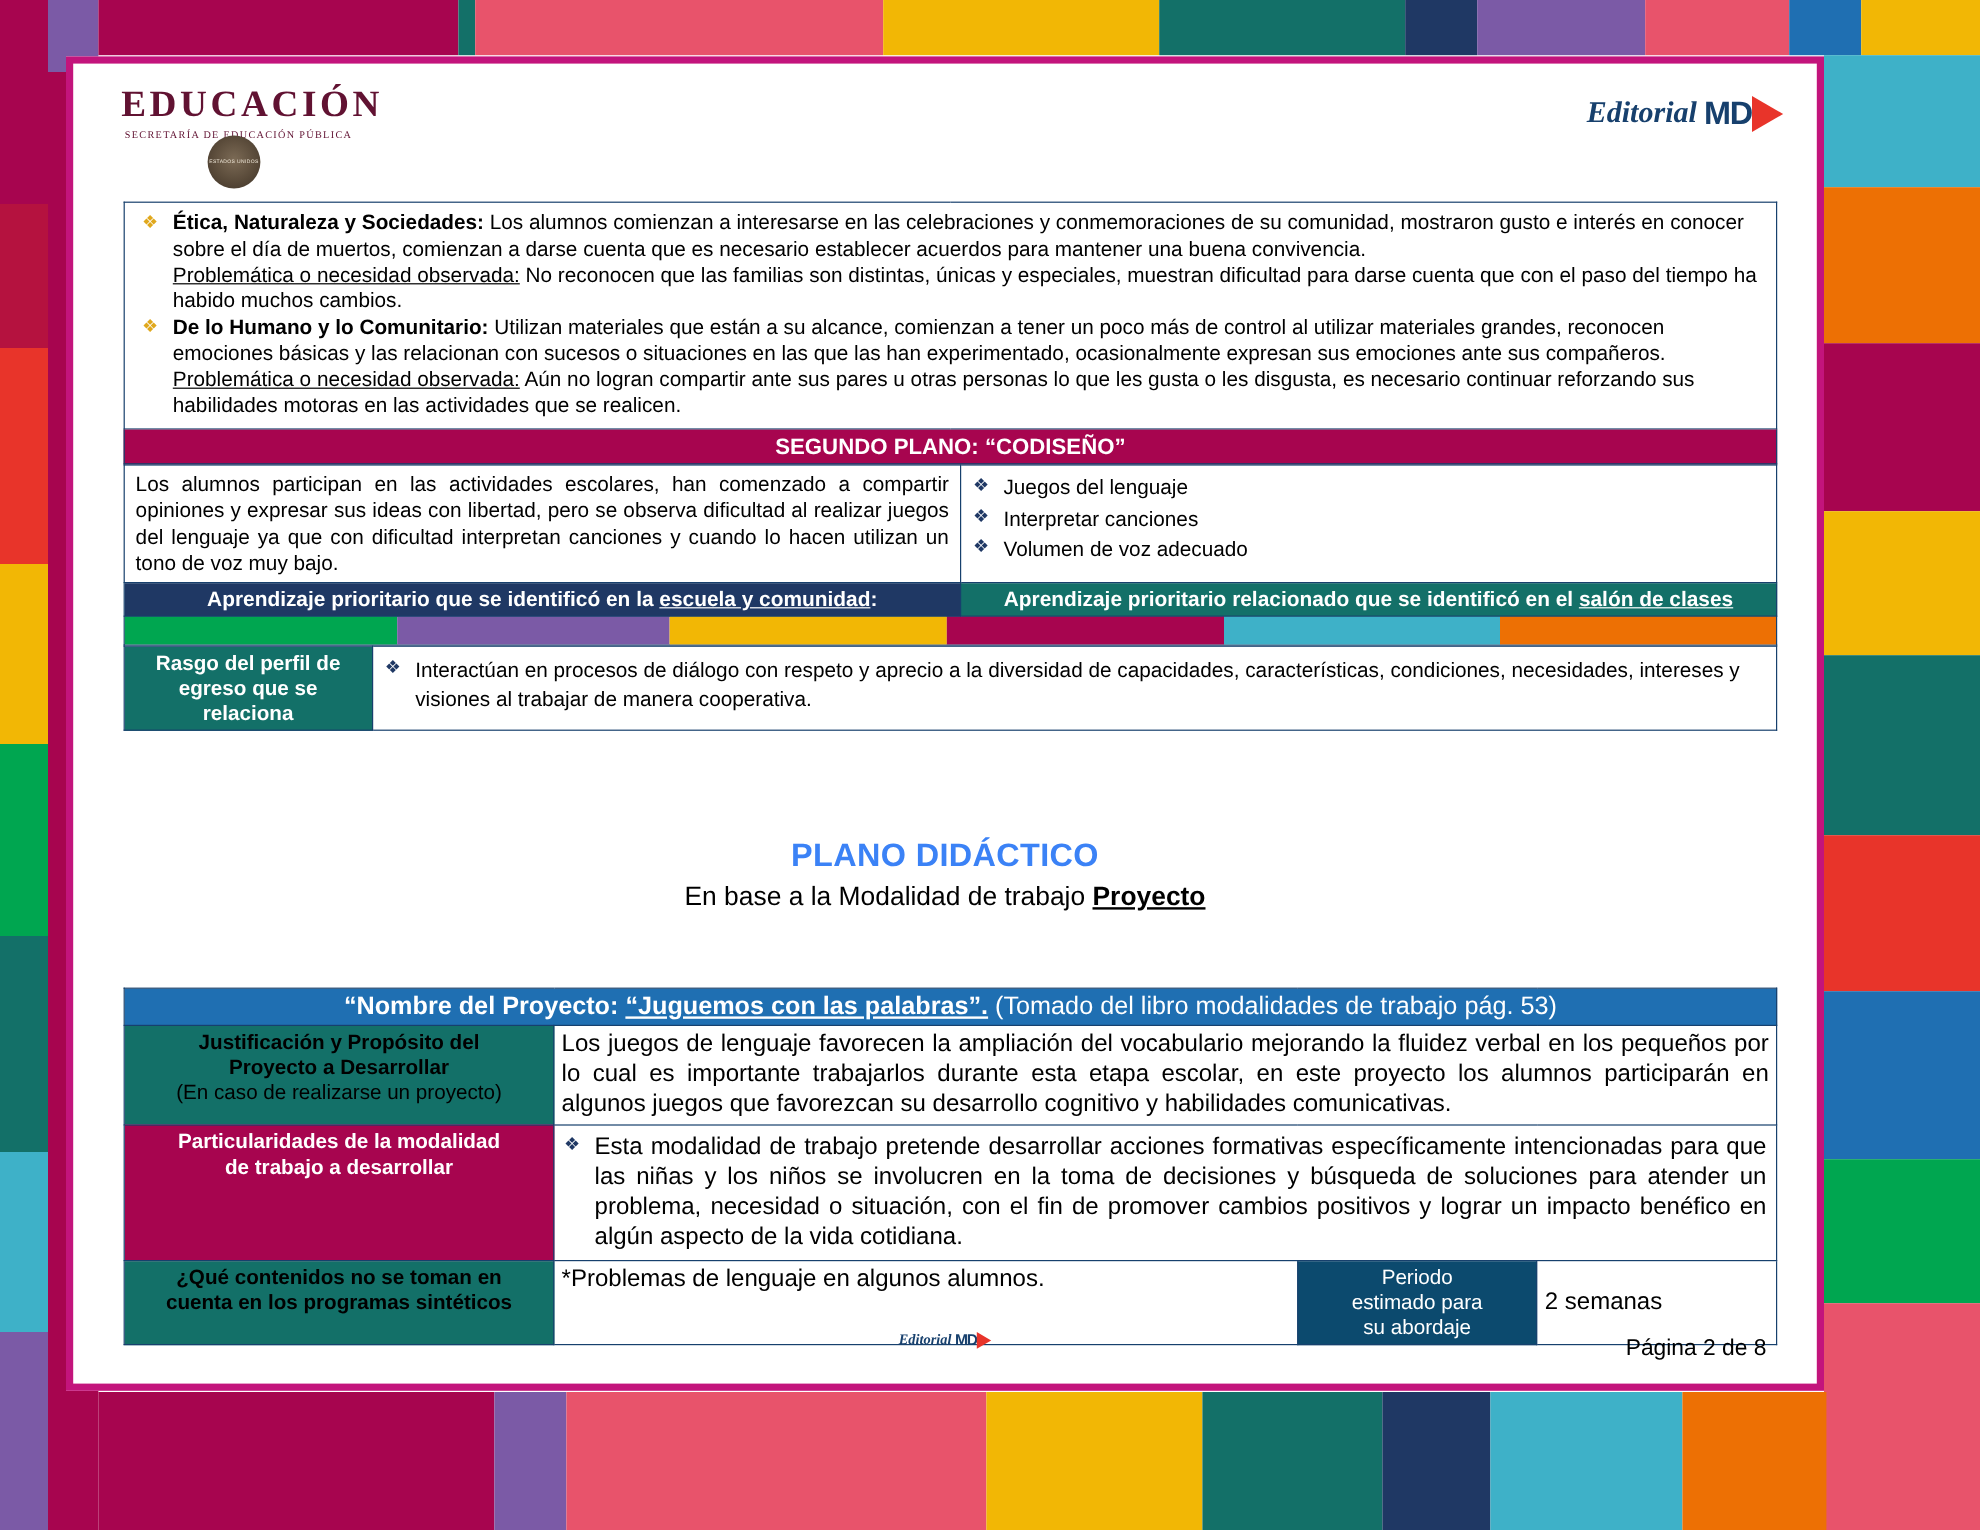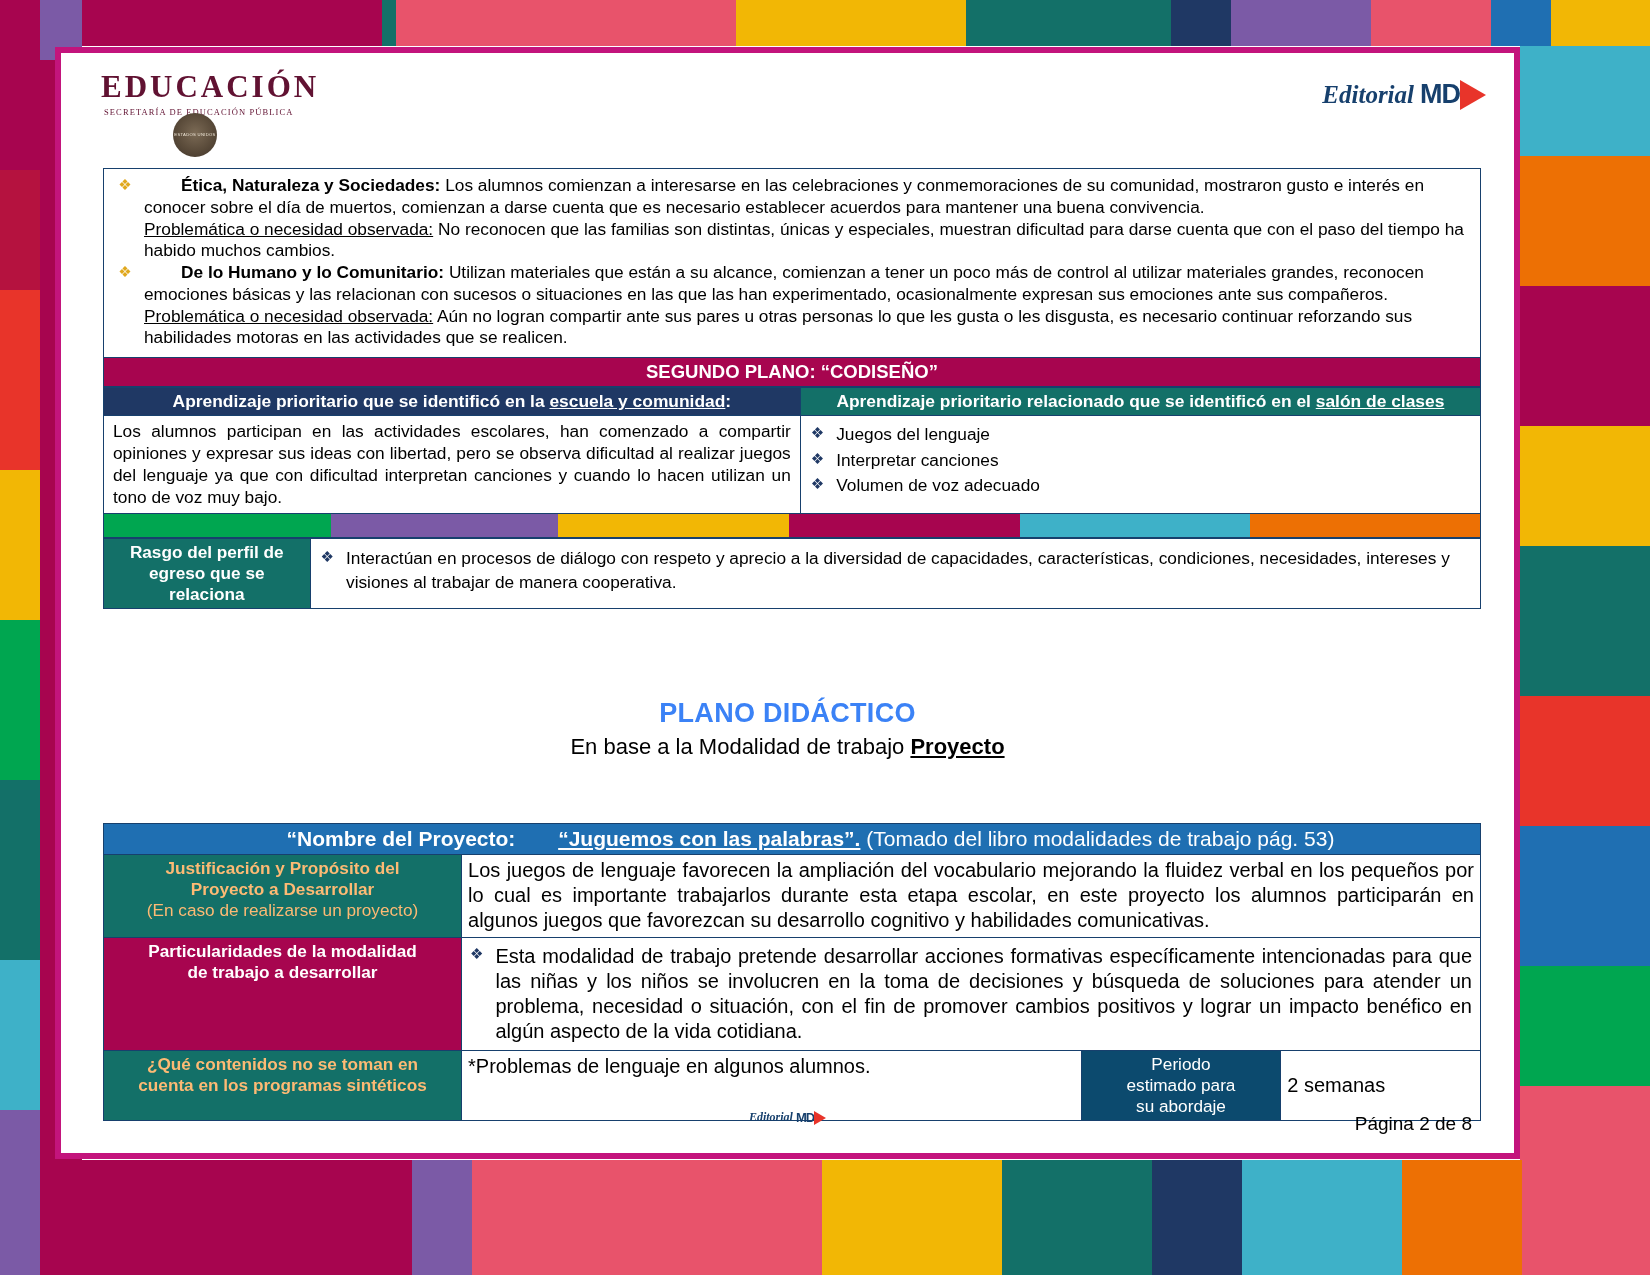--- a/index.html
+++ b/index.html
@@ -95,21 +95,21 @@
   }
   #block1 table { width:100%; }
   #block1 td.content { padding:6px 10px 8px 10px; }
   .bullet-row { display:flex; gap:8px; align-items:flex-start; }
   .bullet-ico { flex:0 0 auto; width:22px; text-align:center; padding-top:1px; }
   .bullet-ico span {
     display:inline-block; font-size:15px; color:#e0a81d;
   }
   .bullet-txt { flex:1 1 auto; }
   .u { text-decoration:underline; }
-  .b { font-weight:bold;margin-left:37px; }
+  .b { font-weight:bold; }
 
   
   .band-pink {
     background:#a7054f; color:#fff; text-align:center;
     font-weight:bold; font-size:18.5px; padding:3px 0;
     border:1px solid #17406d; border-top:none;
   }
 
   
   .h-blue {
@@ -149,21 +149,21 @@
   #titleblock .l3 b { text-decoration:underline; }
 
   
   #block2 { position:absolute; left:42px; top:770px; width:1378px; }
   #block2 table { width:100%; }
   .proj-title {
     background:#1f6fb2; color:#fff; text-align:center;
     font-size:21px; padding:6px 8px;
   }
   .lbl-teal {
-    background:#137068; color:#fdba74; font-weight:bold; font-size:17.2px;
+    background:#137068; color:#000000; font-weight:bold; font-size:17.2px;
     text-align:center; vertical-align:middle;
   }
   .lbl-pink {
     background:#a7054f; color:#fff; font-weight:bold; font-size:17.2px;
     text-align:center; vertical-align:middle;
   }
   .lbl-navy {
     background:#0c4a6e; color:#fff; font-weight:normal; font-size:17.2px;
     text-align:center; vertical-align:middle;
   }
@@ -283,46 +283,46 @@
 
       <div class="band-pink">SEGUNDO PLANO: “CODISEÑO”</div>
 
       <table class="tbl" style="border-top:none;">
         <colgroup>
             <col style="width:50.6%">
             <col style="width:49.4%">
           </colgroup>
         <tbody>
             <tr>
-          <td class="h-blue">
-            <span>Aprendizaje prioritario que se identificó en la </span><span class="u">escuela y comunidad</span><span>:</span>
-          </td>
-          <td class="h-teal">
-            <span>Aprendizaje prioritario relacionado que se identificó en el </span><span class="u">salón de clases</span>
-          </td>
-        </tr>
-        <tr>
           <td class="body-text cell-just" style="padding:5px 9px;">Los alumnos participan en las actividades escolares, han comenzado a compartir opiniones y expresar sus ideas con libertad, pero se observa dificultad al realizar juegos del lenguaje ya que con dificultad interpretan canciones y cuando lo hacen utilizan un tono de voz muy bajo.</td>
           <td style="padding:6px 10px;">
             <ul class="chk-list">
               <li>
                     <span class="chk">❖</span>
                     <span>Juegos del lenguaje</span>
                   </li>
               <li>
                     <span class="chk">❖</span>
                     <span>Interpretar canciones</span>
                   </li>
               <li>
                     <span class="chk">❖</span>
                     <span>Volumen de voz adecuado</span>
                   </li>
             </ul>
           </td>
         </tr>
+        <tr>
+          <td class="h-blue">
+            <span>Aprendizaje prioritario que se identificó en la </span><span class="u">escuela y comunidad</span><span>:</span>
+          </td>
+          <td class="h-teal">
+            <span>Aprendizaje prioritario relacionado que se identificó en el </span><span class="u">salón de clases</span>
+          </td>
+        </tr>
       </tbody>
         </table>
 
       <div class="strip">
         <div style="flex:0 0 16.5%;background:#00a650;"></div>
         <div style="flex:0 0 16.5%;background:#7b5aa6;"></div>
         <div style="flex:0 0 16.8%;background:#f2b705;"></div>
         <div style="flex:0 0 16.8%;background:#a7054f;"></div>
         <div style="flex:0 0 16.7%;background:#3eb1c8;"></div>
         <div style="flex:1 1 auto;background:#ed7004;"></div>

